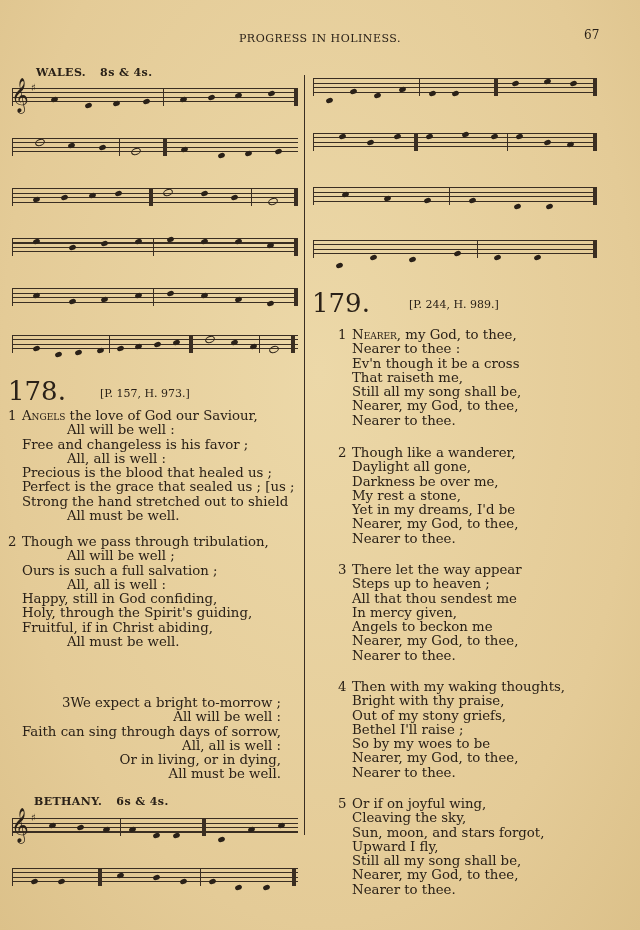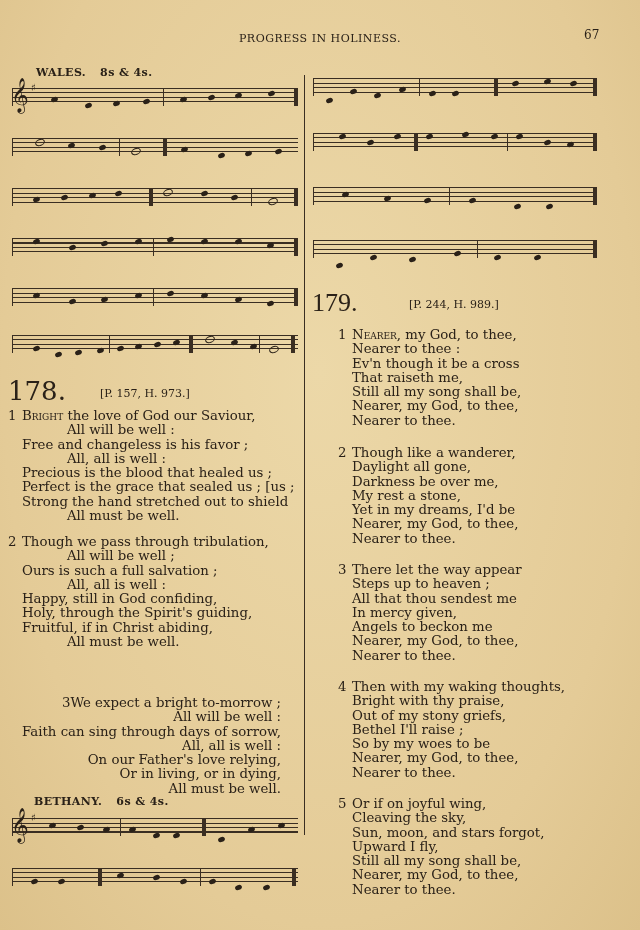--- a/index.html
+++ b/index.html
@@ -196,21 +196,21 @@
       <span class="note" style="left:180px;top:15px"></span>
         <span class="note" style="left:220px;top:15px"></span>
       <span class="dbl" style="left:279px"></span>
     </div>
   </div>
 
   <div class="hymn-number" style="left:8px;top:376px;">178.</div>
   <div class="hymn-ref" style="left:100px;top:387px;">[P. 157, H. 973.]</div>
 
   <div class="verse left" style="top:409px;">
-    <div class="line"><span class="num">1</span><span class="sc">Bright</span><span> the love of God our Saviour,</span></div>
+    <div class="line"><span class="num">1</span><span class="sc">Angels</span><span> the love of God our Saviour,</span></div>
     <div class="line indent">All will be well :</div>
     <div class="line">Free and changeless is his favor ;</div>
     <div class="line indent">All, all is well :</div>
     <div class="line">Precious is the blood that healed us ;</div>
     <div class="line">Perfect is the grace that sealed us ;  [us ;</div>
     <div class="line">Strong the hand stretched out to shield</div>
     <div class="line indent">All must be well.</div>
   </div>
 
   <div class="verse left" style="top:535px;">
@@ -222,21 +222,20 @@
     <div class="line">Holy, through the Spirit's guiding,</div>
     <div class="line">Fruitful, if in Christ abiding,</div>
     <div class="line indent">All must be well.</div>
   </div>
 
   <div class="verse left" style="top:696px;text-align:right;">
     <div class="line"><span class="num">3</span><span>We expect a bright to-morrow ;</span></div>
     <div class="line indent">All will be well :</div>
     <div class="line">Faith can sing through days of sorrow,</div>
     <div class="line indent">All, all is well :</div>
-    <div class="line">On our Father's love relying,</div>
     <div class="line">Or in living, or in dying,</div>
     <div class="line indent">All must be well.</div>
   </div>
 
   <div class="tune-title" style="left:34px;top:795px;">
     <span>BETHANY.</span><span class="meter">6s &amp; 4s.</span>
   </div>
 
   <div>
     <div class="staff" style="left:12px;top:818px;width:285px;">
@@ -262,21 +261,21 @@
         <span class="note" style="left:140px;top:7px"></span>
         <span class="note" style="left:167px;top:11px"></span>
       <span class="bar" style="left:187px"></span>
       <span class="note" style="left:196px;top:11px"></span>
         <span class="note" style="left:222px;top:17px"></span>
         <span class="note" style="left:250px;top:17px"></span>
       <span class="dbl" style="left:279px"></span>
     </div>
   </div>
 
-  <div class="hymn-number" style="left:312px;top:288px;font-family:Liberation Serif, serif;">179.</div>
+  <div class="hymn-number" style="left:312px;top:288px;">179.</div>
   <div class="hymn-ref" style="left:409px;top:298px;">[P. 244, H. 989.]</div>
 
   <div class="verse right" style="top:328px;">
     <div class="line"><span class="num">1</span><span class="sc">Nearer</span><span>, my God, to thee,</span></div>
     <div class="line">Nearer to thee :</div>
     <div class="line">Ev'n though it be a cross</div>
     <div class="line">That raiseth me,</div>
     <div class="line">Still all my song shall be,</div>
     <div class="line">Nearer, my God, to thee,</div>
     <div class="line">Nearer to thee.</div>

